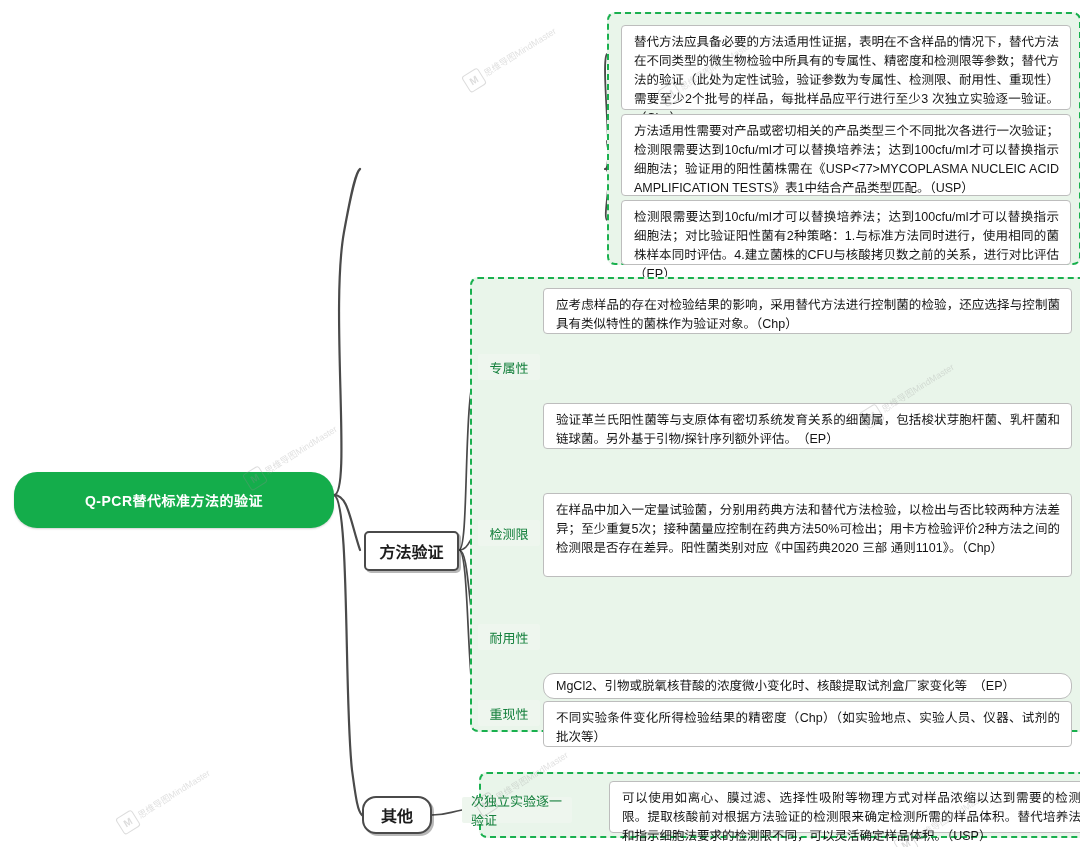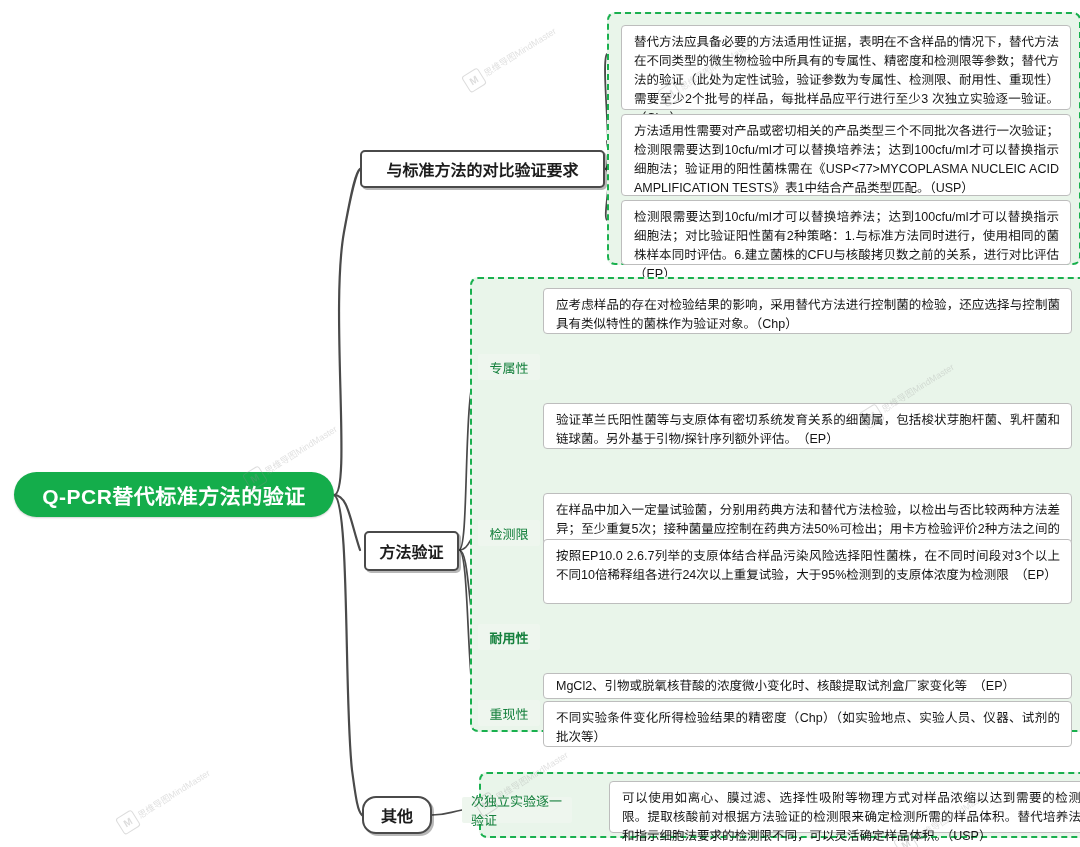--- a/index.html
+++ b/index.html
@@ -11,24 +11,24 @@
     overflow:hidden;
     position:relative;
   }
   #canvas{position:absolute;left:0;top:0;width:1080px;height:847px;}
   svg#links{position:absolute;left:0;top:0;width:1080px;height:847px;pointer-events:none;}
 
   .node{position:absolute;box-sizing:border-box;}
 
   
   .root{
-    left:14px;top:472px;width:320px;height:45px;
+    left:14px;top:472px;width:320px;height:56px;
     background:#14ad4b;border-radius:23px;
     display:flex;align-items:center;justify-content:center;
-    color:#ffffff;font-size:21px;font-weight:bold;letter-spacing:.5px;
+    color:#ffffff;font-size:14px;font-weight:bold;letter-spacing:.5px;
     box-shadow:0 1px 2px rgba(0,0,0,.18);
   }
 
   
   .branch{
     background:#ffffff;border:2px solid #4a4a4a;border-radius:5px;
     display:flex;align-items:center;justify-content:center;
     color:#1c1c1c;font-size:16px;font-weight:bold;
     box-shadow:2px 2px 0 rgba(0,0,0,.28);
     padding:0 12px;
@@ -40,21 +40,21 @@
   
   .sublabel{
     background:#eef6ee;
     display:flex;align-items:center;justify-content:center;
     color:#15803d;font-size:13px;
     height:26px;padding:0 9px;
     border-radius:2px;
   }
   #sub-specificity{left:478px;top:354px;width:62px;}
   #sub-lod{left:478px;top:520px;width:62px;}
-  #sub-robust{left:478px;top:624px;width:62px;font-weight:bold;}
+  #sub-robust{left:478px;top:624px;width:62px;}
   #sub-repro{left:478px;top:700px;width:62px;}
   #sub-sampling{left:462px;top:797px;width:110px;}
 
   
   .card{
     background:#ffffff;border:1px solid #bdbdbd;border-radius:4px;
     color:#141414;font-size:12.5px;line-height:1.52;
     padding:7px 11px 7px 12px;
     box-sizing:border-box;
     text-align:justify;
@@ -84,21 +84,21 @@
   #card-c3{position:absolute;left:12px;top:186px;width:450px;height:65px;}
 
   
   #card-s1{position:absolute;left:71px;top:9px;width:529px;height:46px;}
   #card-s2{position:absolute;left:71px;top:57px;width:529px;height:65px;}
   #card-s3{position:absolute;left:71px;top:124px;width:529px;height:46px;}
   #card-l1{position:absolute;left:71px;top:174px;width:529px;height:84px;margin-top:40px;}
   #card-l2{position:absolute;left:71px;top:260px;width:529px;height:65px;}
   #card-r1{position:absolute;left:71px;top:327px;width:529px;height:65px;}
   #card-r2{position:absolute;left:71px;top:394px;width:529px;height:26px;
-           display:flex;align-items:center;}
+           display:flex;align-items:center;border-radius:11px;}
   #card-rp1{position:absolute;left:71px;top:422px;width:529px;height:46px;}
 
   
   #card-o1{position:absolute;left:128px;top:7px;width:484px;height:52px;}
 
   
   .wm{
     position:absolute;
     opacity:.30;
     pointer-events:none;
@@ -160,41 +160,37 @@
       <path d="M432,815 C446,815 450,812 462,810"></path>
 
       <path d="M572,810 C580,810 578,806 583,805"></path>
     </g>
   </svg>
 
   <div class="node root">
     <span>Q-PCR替代标准方法的验证</span>
   </div>
 
-  <div class="node branch" id="branch-compare">
-    <span>与标准方法的对比验证要求</span>
-  </div>
 
   <div class="group dashed" id="grp-compare">
     <div class="card" id="card-c1">替代方法应具备必要的方法适用性证据，表明在不含样品的情况下，替代方法在不同类型的微生物检验中所具有的专属性、精密度和检测限等参数；替代方法的验证（此处为定性试验，验证参数为专属性、检测限、耐用性、重现性）需要至少2个批号的样品，每批样品应平行进行至少3 次独立实验逐一验证。（Chp）</div>
     <div class="card en" id="card-c2">方法适用性需要对产品或密切相关的产品类型三个不同批次各进行一次验证；检测限需要达到10cfu/ml才可以替换培养法；达到100cfu/ml才可以替换指示细胞法；验证用的阳性菌株需在《USP&lt;77&gt;MYCOPLASMA NUCLEIC ACID AMPLIFICATION TESTS》表1中结合产品类型匹配。（USP）</div>
-    <div class="card" id="card-c3">检测限需要达到10cfu/ml才可以替换培养法；达到100cfu/ml才可以替换指示细胞法；对比验证阳性菌有2种策略：1.与标准方法同时进行，使用相同的菌株样本同时评估。6.建立菌株的CFU与核酸拷贝数之前的关系，进行对比评估　（EP）</div>
+    <div class="card" id="card-c3">检测限需要达到10cfu/ml才可以替换培养法；达到100cfu/ml才可以替换指示细胞法；对比验证阳性菌有2种策略：1.与标准方法同时进行，使用相同的菌株样本同时评估。4.建立菌株的CFU与核酸拷贝数之前的关系，进行对比评估　（EP）</div>
   </div>
 
   <div class="node branch" id="branch-validation">
     <span>方法验证</span>
   </div>
 
   <div class="group dashed" id="grp-validation">
 
     <div class="card" id="card-s1">应考虑样品的存在对检验结果的影响，采用替代方法进行控制菌的检验，还应选择与控制菌具有类似特性的菌株作为验证对象。（Chp）</div>
     <div class="card" id="card-s3">验证革兰氏阳性菌等与支原体有密切系统发育关系的细菌属，包括梭状芽胞杆菌、乳杆菌和链球菌。另外基于引物/探针序列额外评估。　（EP）</div>
 
     <div class="card" id="card-l1">在样品中加入一定量试验菌，分别用药典方法和替代方法检验，以检出与否比较两种方法差异；至少重复5次；接种菌量应控制在药典方法50%可检出；用卡方检验评价2种方法之间的检测限是否存在差异。阳性菌类别对应《中国药典2020 三部 通则1101》。（Chp）</div>
-    <div class="card" id="card-l2">按照EP10.0 2.6.7列举的支原体结合样品污染风险选择阳性菌株，在不同时间段对3个以上不同10倍稀释组各进行24次以上重复试验，大于95%检测到的支原体浓度为检测限　（EP）</div>
 
     <div class="card" id="card-r2">MgCl2、引物或脱氧核苷酸的浓度微小变化时、核酸提取试剂盒厂家变化等　（EP）</div>
 
     <div class="card" id="card-rp1">不同实验条件变化所得检验结果的精密度（Chp）（如实验地点、实验人员、仪器、试剂的批次等）</div>
   </div>
 
   <div class="node sublabel" id="sub-specificity">
     <span>专属性</span>
   </div>
   <div class="node sublabel" id="sub-lod">

